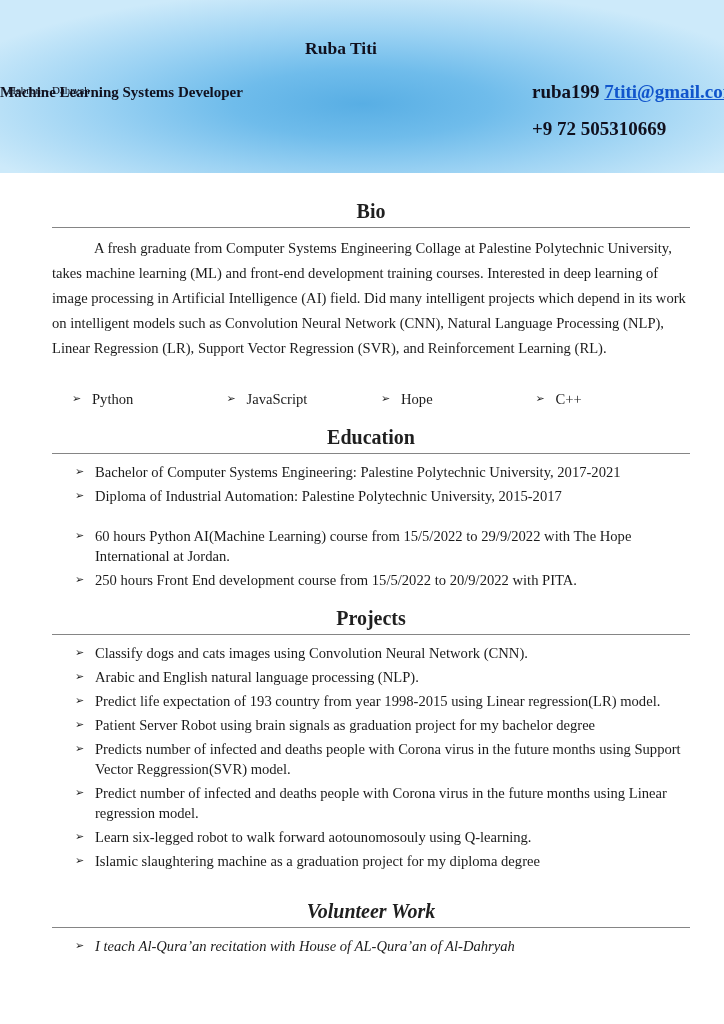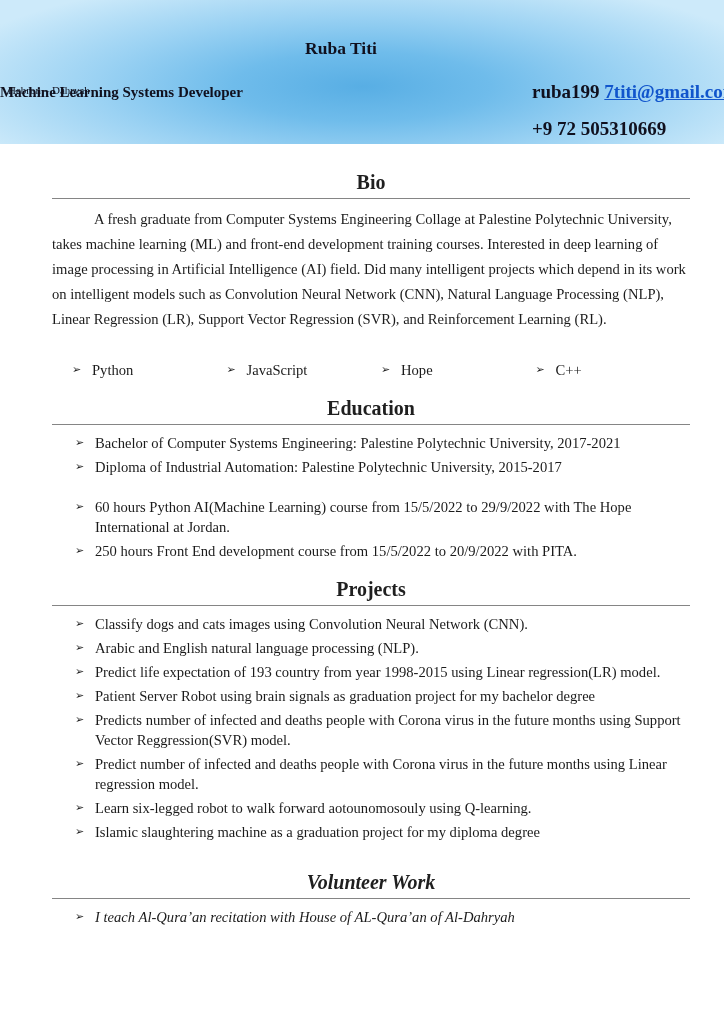--- a/index.html
+++ b/index.html
@@ -7,21 +7,21 @@
   body {
     font-family: "Liberation Serif", "DejaVu Serif", serif;
     color:#1b1b1b;
     background:#ffffff;
     overflow:hidden;
     position:relative;
   }
   
   .header {
     position:relative;
-    height:144px;
+    height:173px;
     background:
       radial-gradient(ellipse 430px 115px at 50% 60%,
         #58aee4 0%, #6fbceb 30%, #9bd2f3 62%, #cdeafa 100%);
   }
   .header .name {
     position:absolute; top:38px; left:0; right:42px;
     text-align:center; font-weight:bold; font-size:17.5px; color:#10101e;
   }
   .header .loc {
     position:absolute; top:84px; left:8px;

